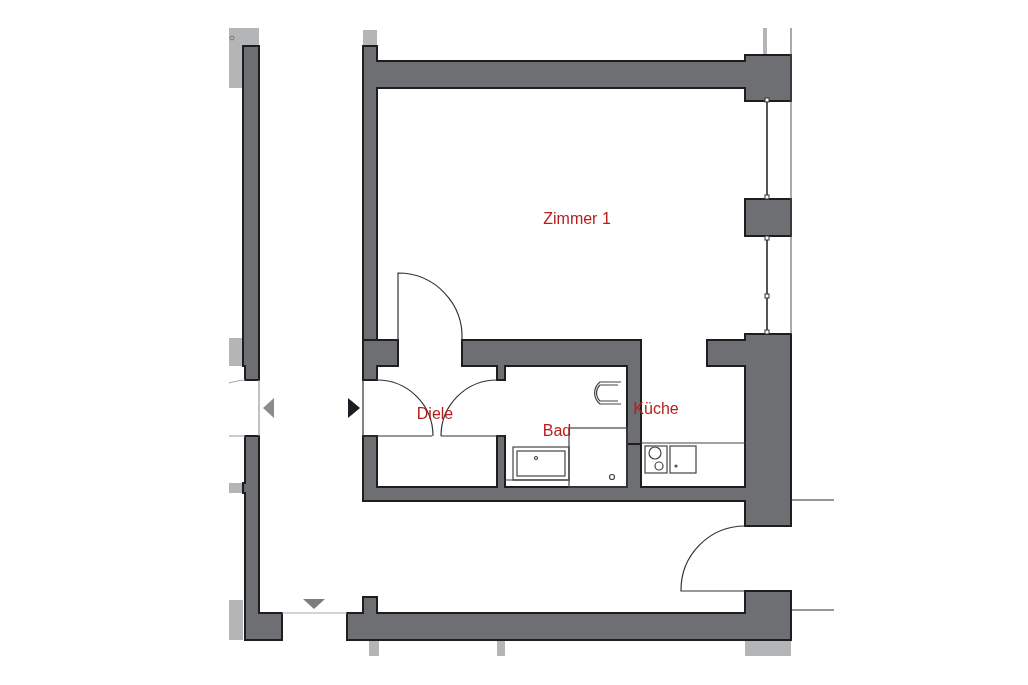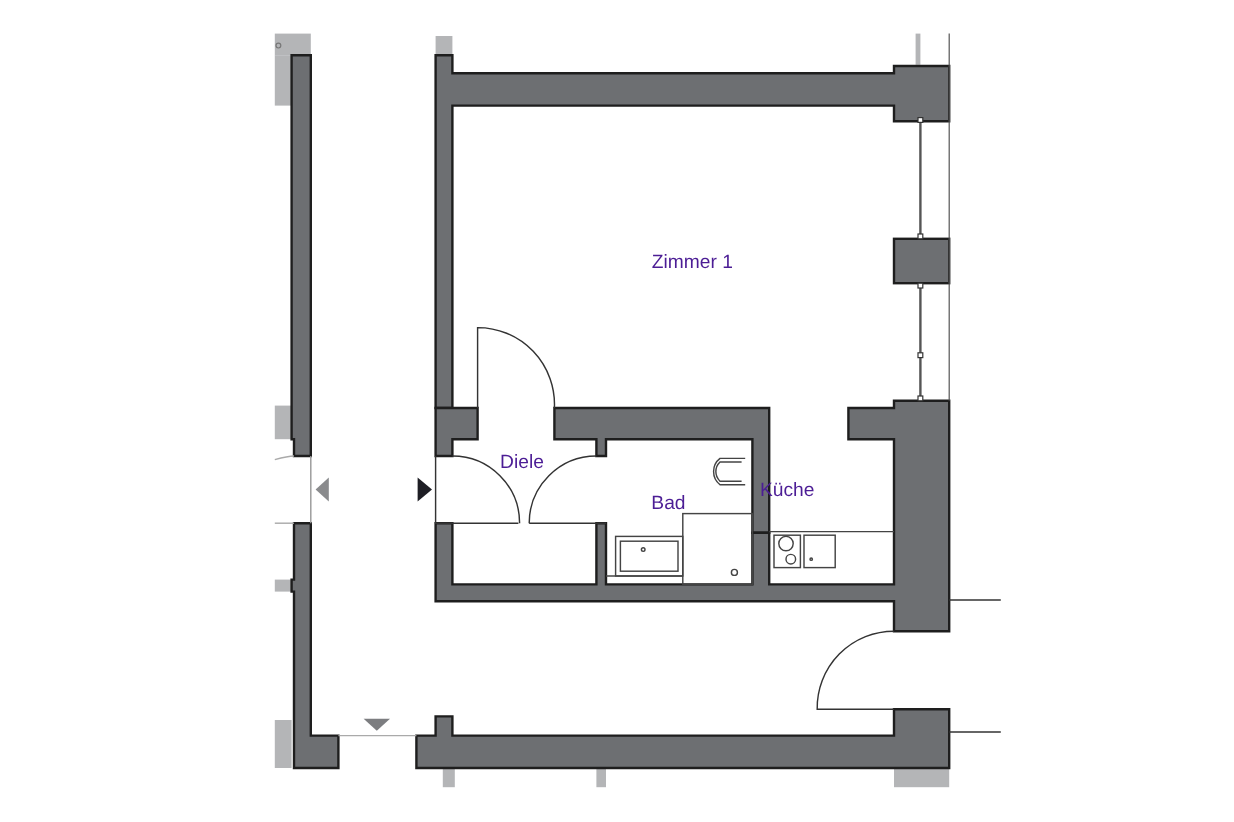--- a/index.html
+++ b/index.html
@@ -1,18 +1,18 @@
 <!DOCTYPE html>
 <html><head>
 <meta charset="utf-8">
 <style>
   html, body { margin:0; padding:0; background:#ffffff; }
   body { width:1028px; height:685px; position:relative; overflow:hidden; font-family:"Liberation Sans", sans-serif; }
   svg { position:absolute; left:0; top:0; }
-  .label { position:absolute; font-size:16px; color:#4c1d95; white-space:nowrap; transform:translate(-50%,-50%); }
+  .label { position:absolute; font-size:16px; color:#b91c1c; white-space:nowrap; transform:translate(-50%,-50%); }
 </style>
 </head>
 <body>
 
 <svg width="1028" height="685" viewBox="0 0 1028 685">
 
   <g fill="#b4b5b7">
     <rect x="229" y="28" width="30" height="18"></rect>
     <rect x="229" y="46" width="14" height="42"></rect>
     <rect x="363" y="30" width="14" height="16"></rect>
@@ -91,15 +91,15 @@
     <circle cx="676" cy="466" r="1"></circle>
   </g>
 
   <polygon points="348,398 360,408 348,418" fill="#1e1e24"></polygon>
   <polygon points="274,398 263,408 274,418" fill="#8a8b8d"></polygon>
   <polygon points="303,599 325,599 314,609" fill="#7c7d80"></polygon>
   <circle cx="232" cy="38" r="2" fill="none" stroke="#777"></circle>
 </svg>
 
 <div class="label" style="left:577px;top:219px">Zimmer 1</div>
-<div class="label" style="left:435px;top:386px">Diele</div>
-<div class="label" style="left:557px;top:420px">Bad</div>
+<div class="label" style="left:435px;top:414px">Diele</div>
+<div class="label" style="left:557px;top:431px">Bad</div>
 <div class="label" style="left:656px;top:409px">Küche</div>
 
 </body></html>

